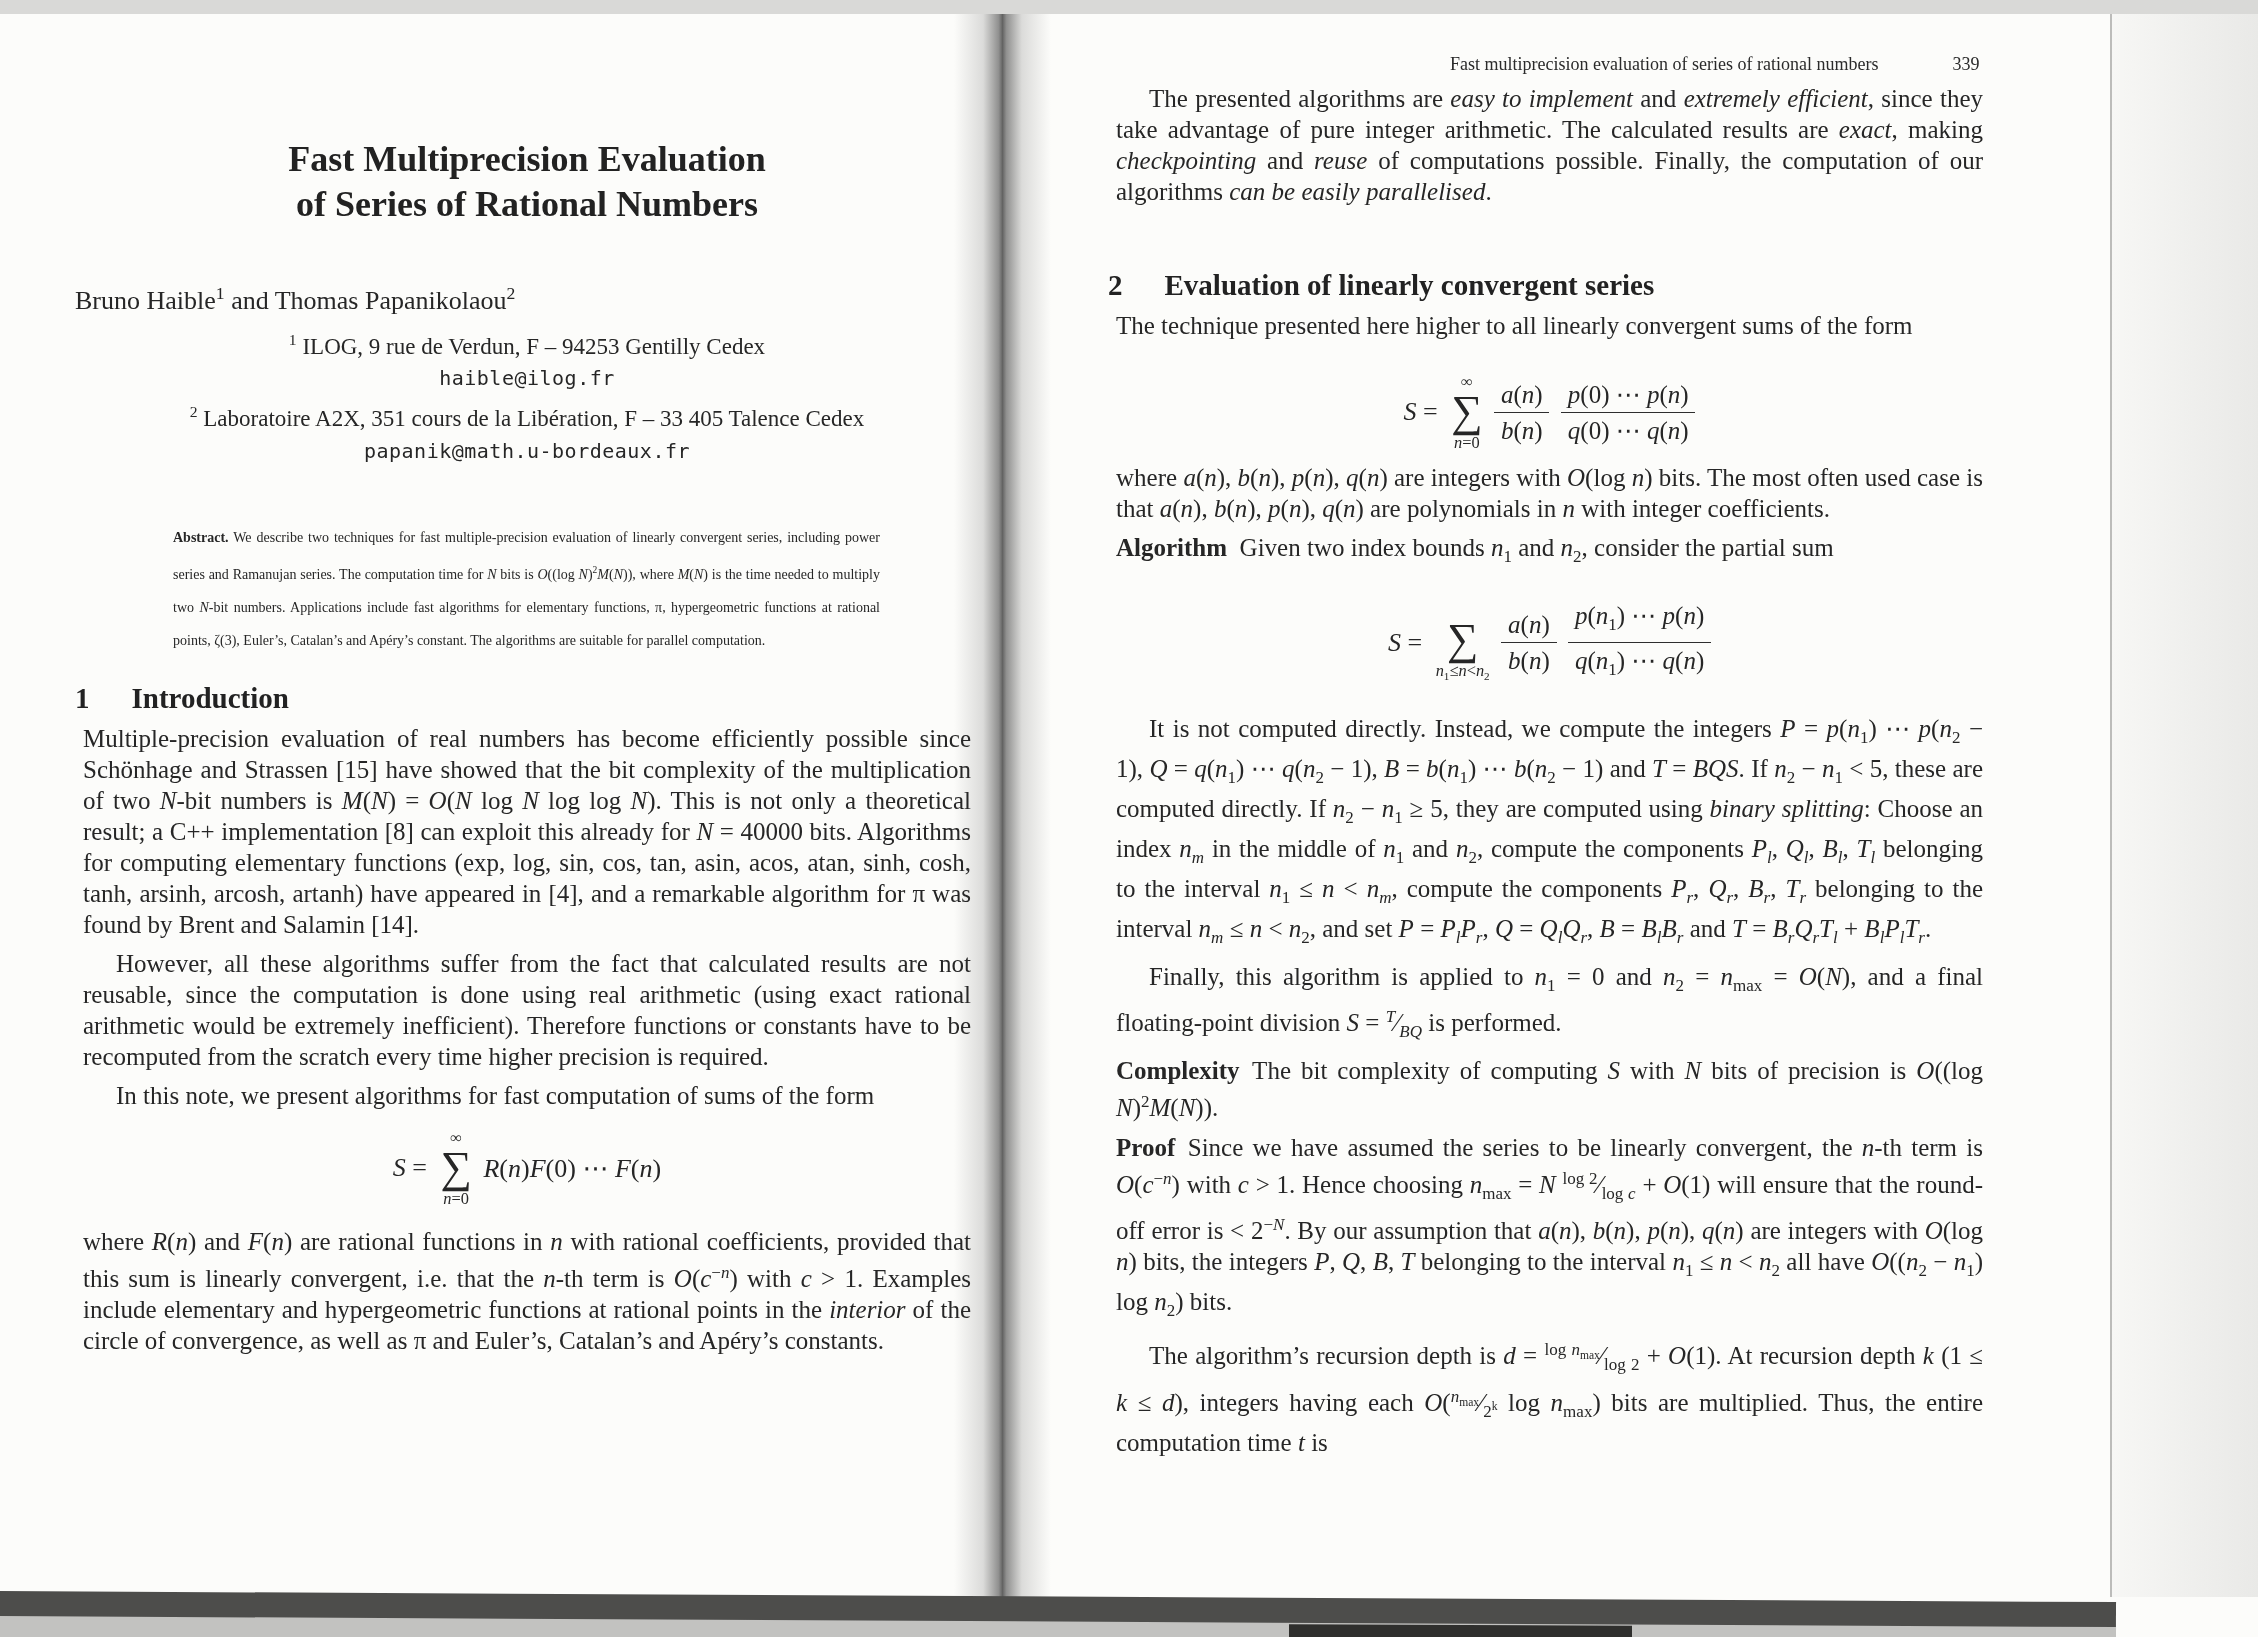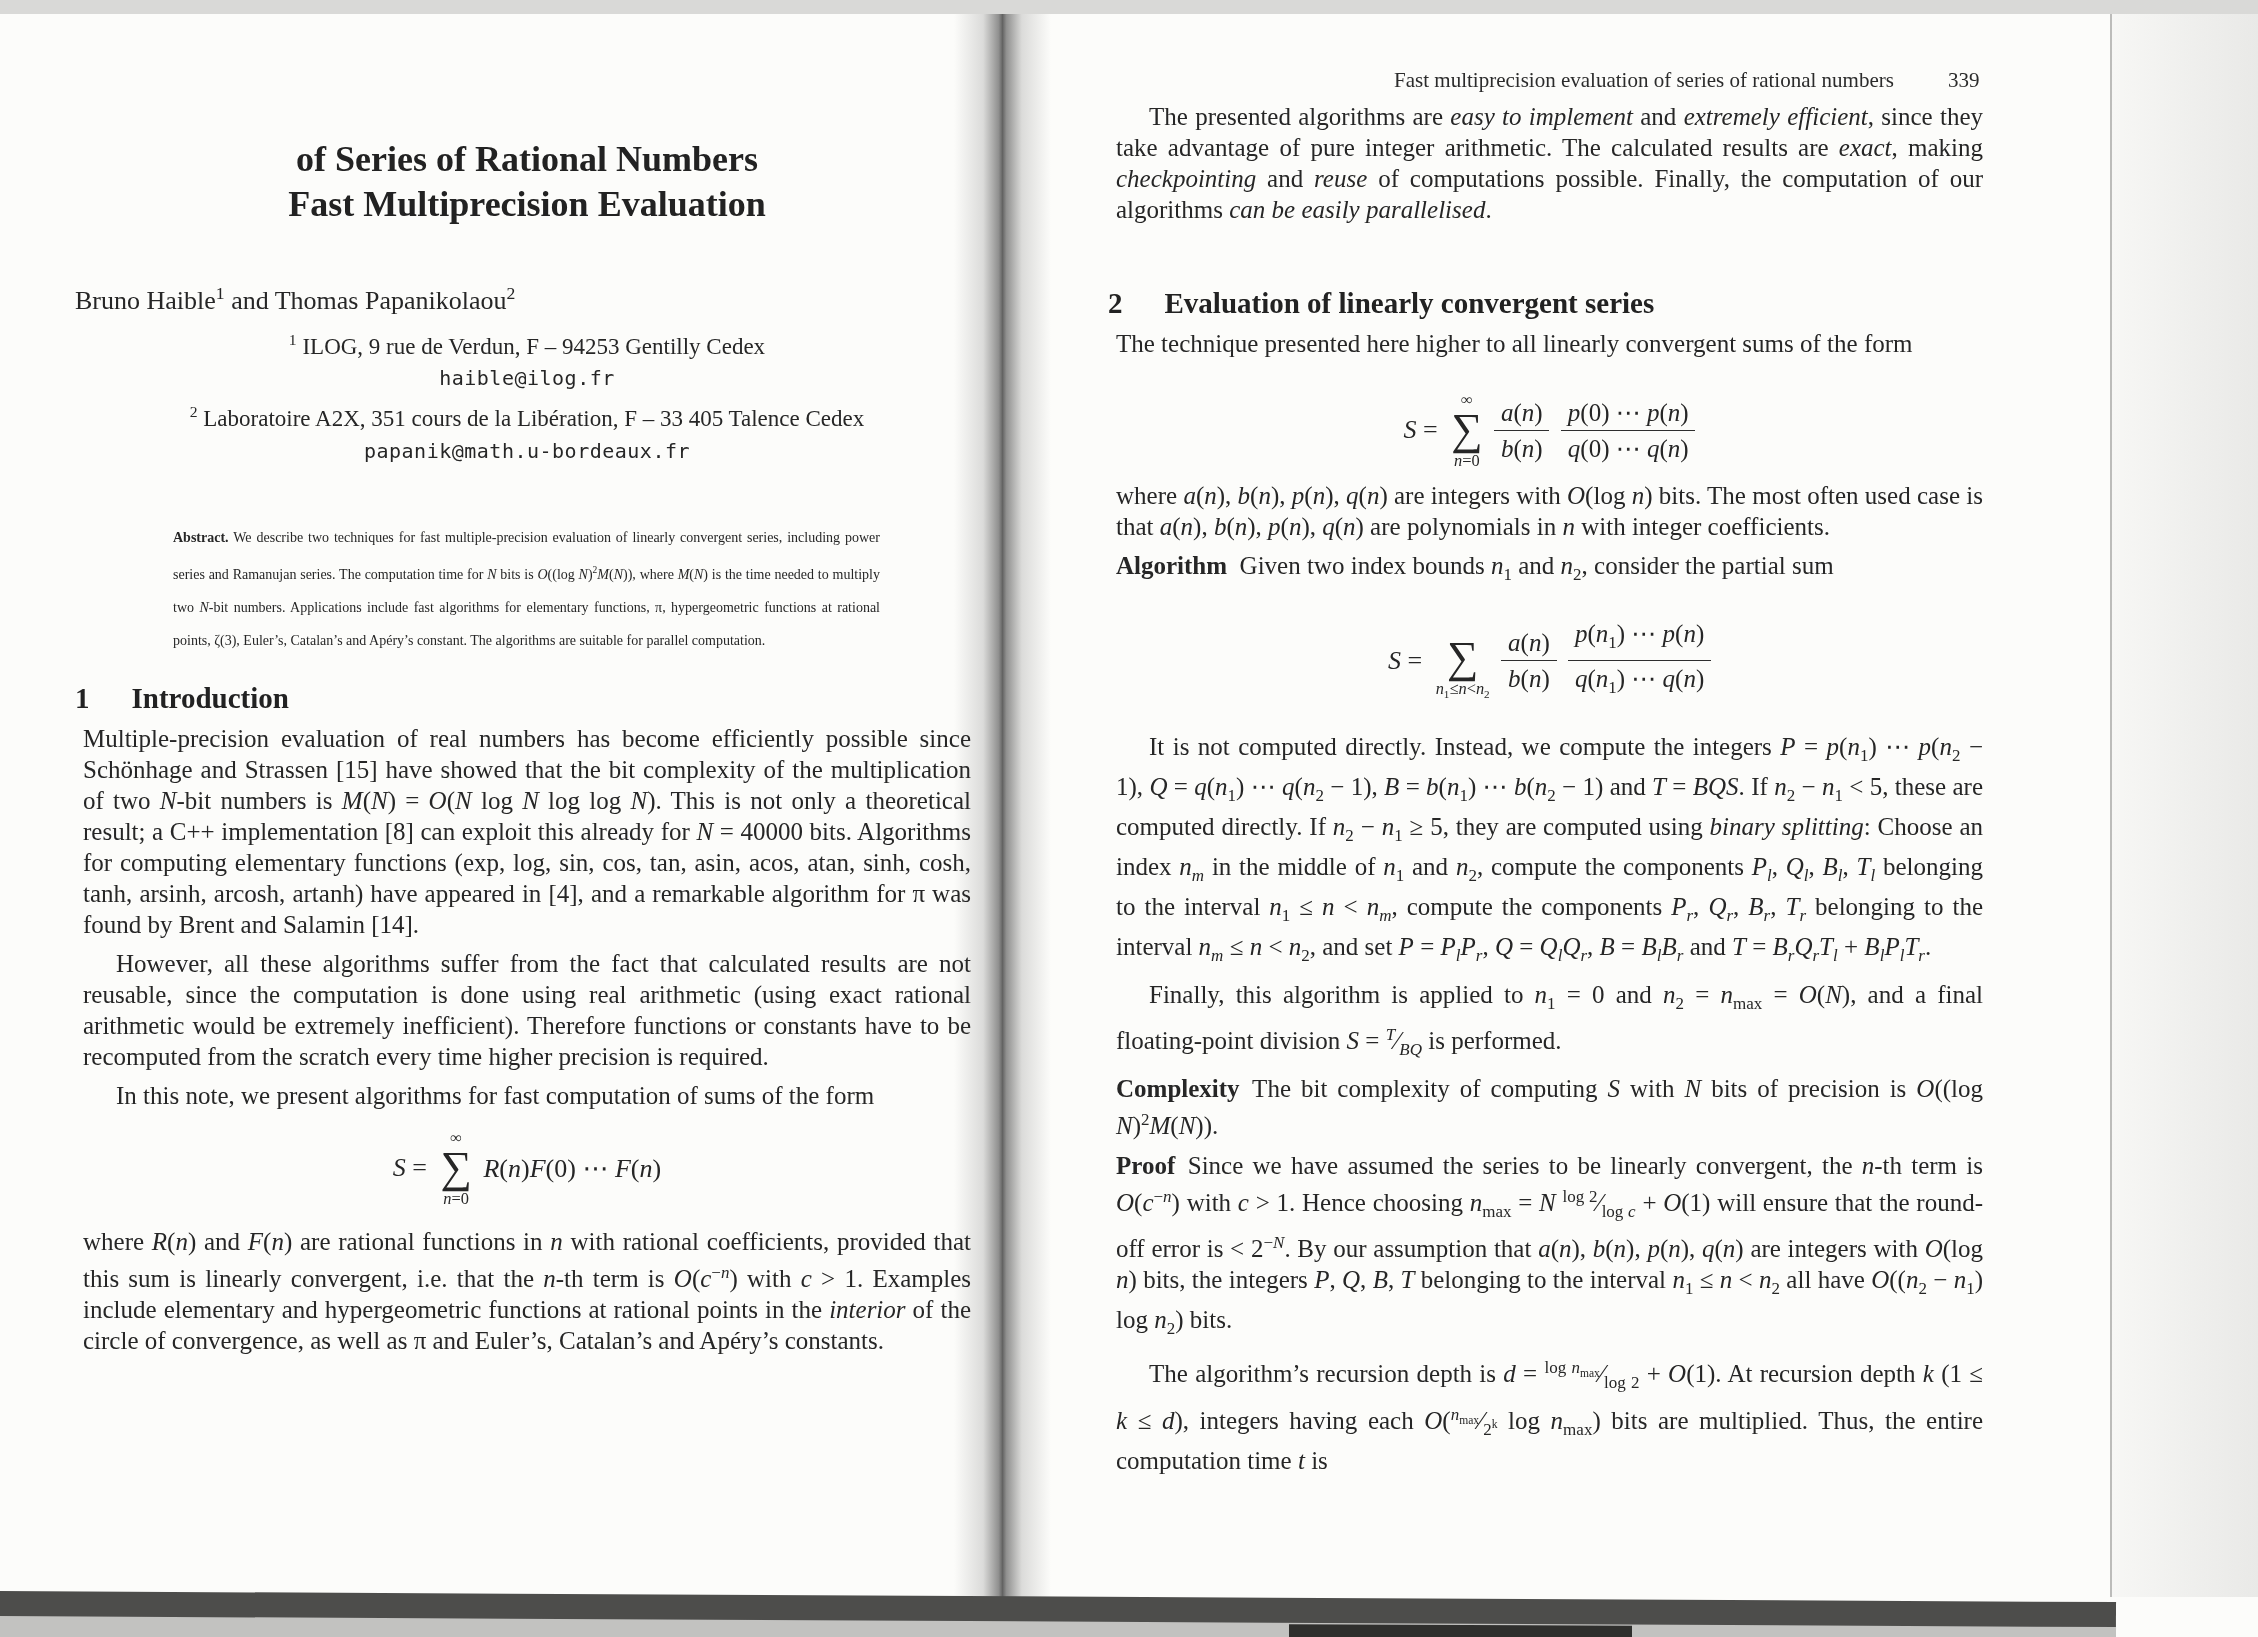--- a/index.html
+++ b/index.html
@@ -54,22 +54,22 @@
   .p1{margin-top:15.4px;}
   .rp1{margin-top:48px;}
   .rp2{margin-top:41px;}
   .algo{margin-top:17.4px;}
   .complexity{margin-top:29px;}
   .proof1{margin-top:58px;}
 
   sup{font-size:68%;}
   sub{font-size:68%;}
 
-  .running-head{margin-top:68px;display:flex;justify-content:flex-end;align-items:baseline;gap:54px;
-    font-size:21px;padding-right:11.6px;color:#2b2b2b;}
+  .running-head{margin-top:54px;display:flex;justify-content:flex-end;align-items:baseline;gap:74px;
+    font-size:18px;padding-right:11.6px;color:#2b2b2b;}
 
   
   .formula{display:flex;justify-content:center;align-items:center;gap:11.6px;font-size:26px;margin:17.4px 0;}
   .formula.f2{margin:31px 0 9.7px 0;}
   .formula.f3{margin:27px 0;}
   .flhs{margin-right:1.9px;}
   .sum{display:inline-flex;flex-direction:column;align-items:center;line-height:1;}
   .sum .lim{font-size:16.4px;line-height:19.3px;min-height:19.3px;}
   .sum .sigma{font-size:44px;line-height:42px;}
   .frac{display:inline-flex;flex-direction:column;align-items:center;font-size:25px;}
@@ -77,22 +77,22 @@
   .frac .den{padding:3.9px 6.8px 0 6.8px;line-height:27px;}
   i{font-style:italic;}
 </style>
 </head>
 <body>
 
 <div class="canvas">
 
   <div class="col col-left">
     <h1 class="paper-title">
+      <span class="tl">Fast Multiprecision Evaluation</span>
       <span class="tl">of Series of Rational Numbers</span>
-      <span class="tl">Fast Multiprecision Evaluation</span>
     </h1>
     <div class="authors">Bruno Haible<sup>1</sup> and Thomas Papanikolaou<sup>2</sup></div>
     <div class="affils">
       <div class="affil"><sup>1</sup> ILOG, 9 rue de Verdun, F – 94253 Gentilly Cedex</div>
       <div class="email">haible@ilog.fr</div>
       <div class="affil"><sup>2</sup> Laboratoire A2X, 351 cours de la Libération, F – 33 405 Talence Cedex</div>
       <div class="email">papanik@math.u-bordeaux.fr</div>
     </div>
     <div class="abstract"><b>Abstract.</b> We describe two techniques for fast multiple-precision evaluation of linearly convergent series, including power series and Ramanujan series. The computation time for <i>N</i> bits is <i>O</i>((log <i>N</i>)<sup>2</sup><i>M</i>(<i>N</i>)), where <i>M</i>(<i>N</i>) is the time needed to multiply two <i>N</i>-bit numbers. Applications include fast algorithms for elementary functions, π, hypergeometric functions at rational points, ζ(3), Euler’s, Catalan’s and Apéry’s constant. The algorithms are suitable for parallel computation.</div>
 

